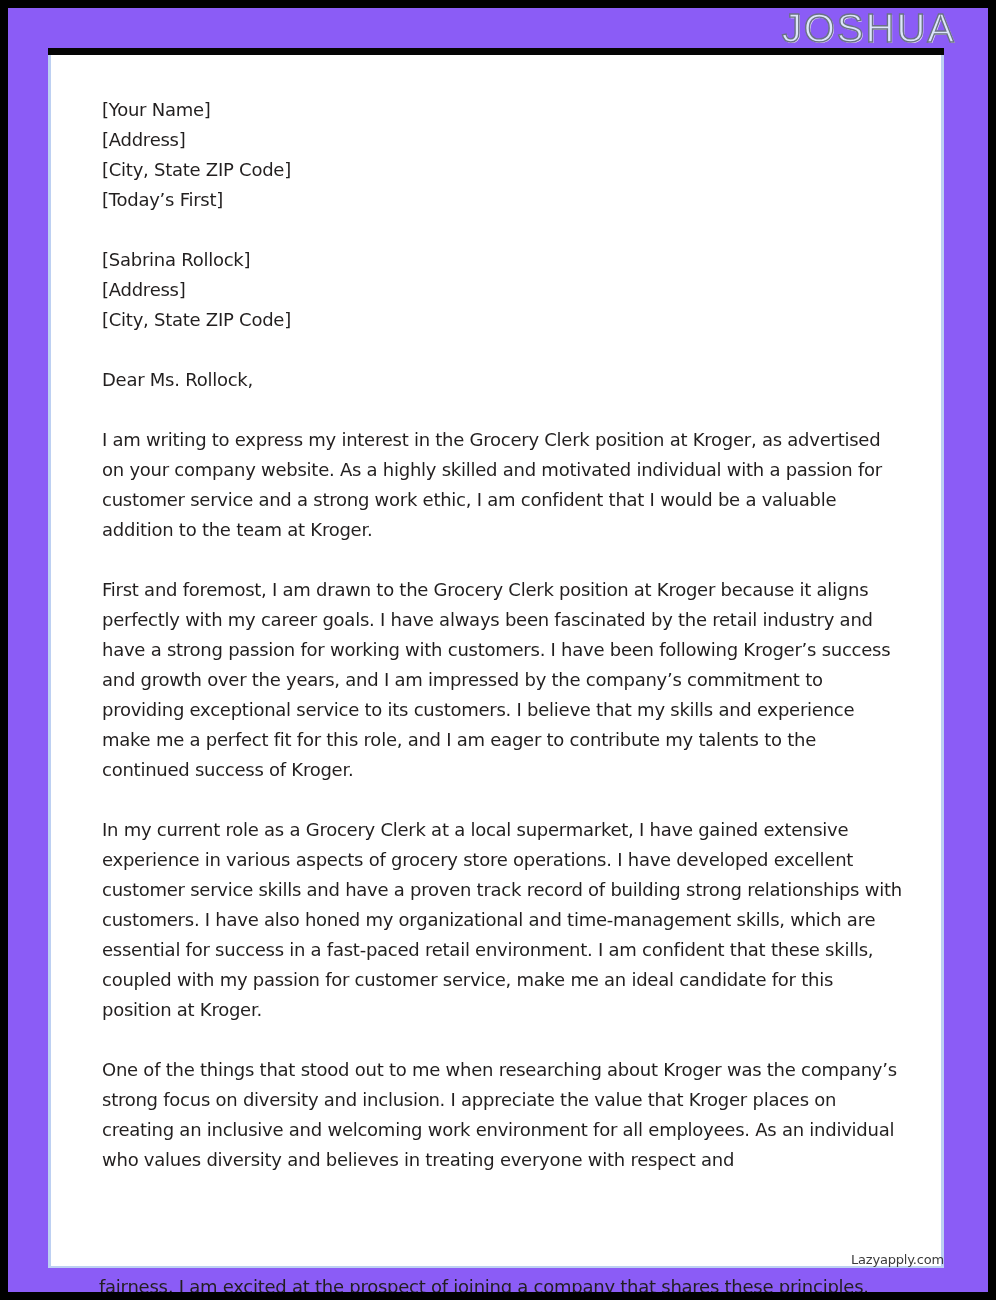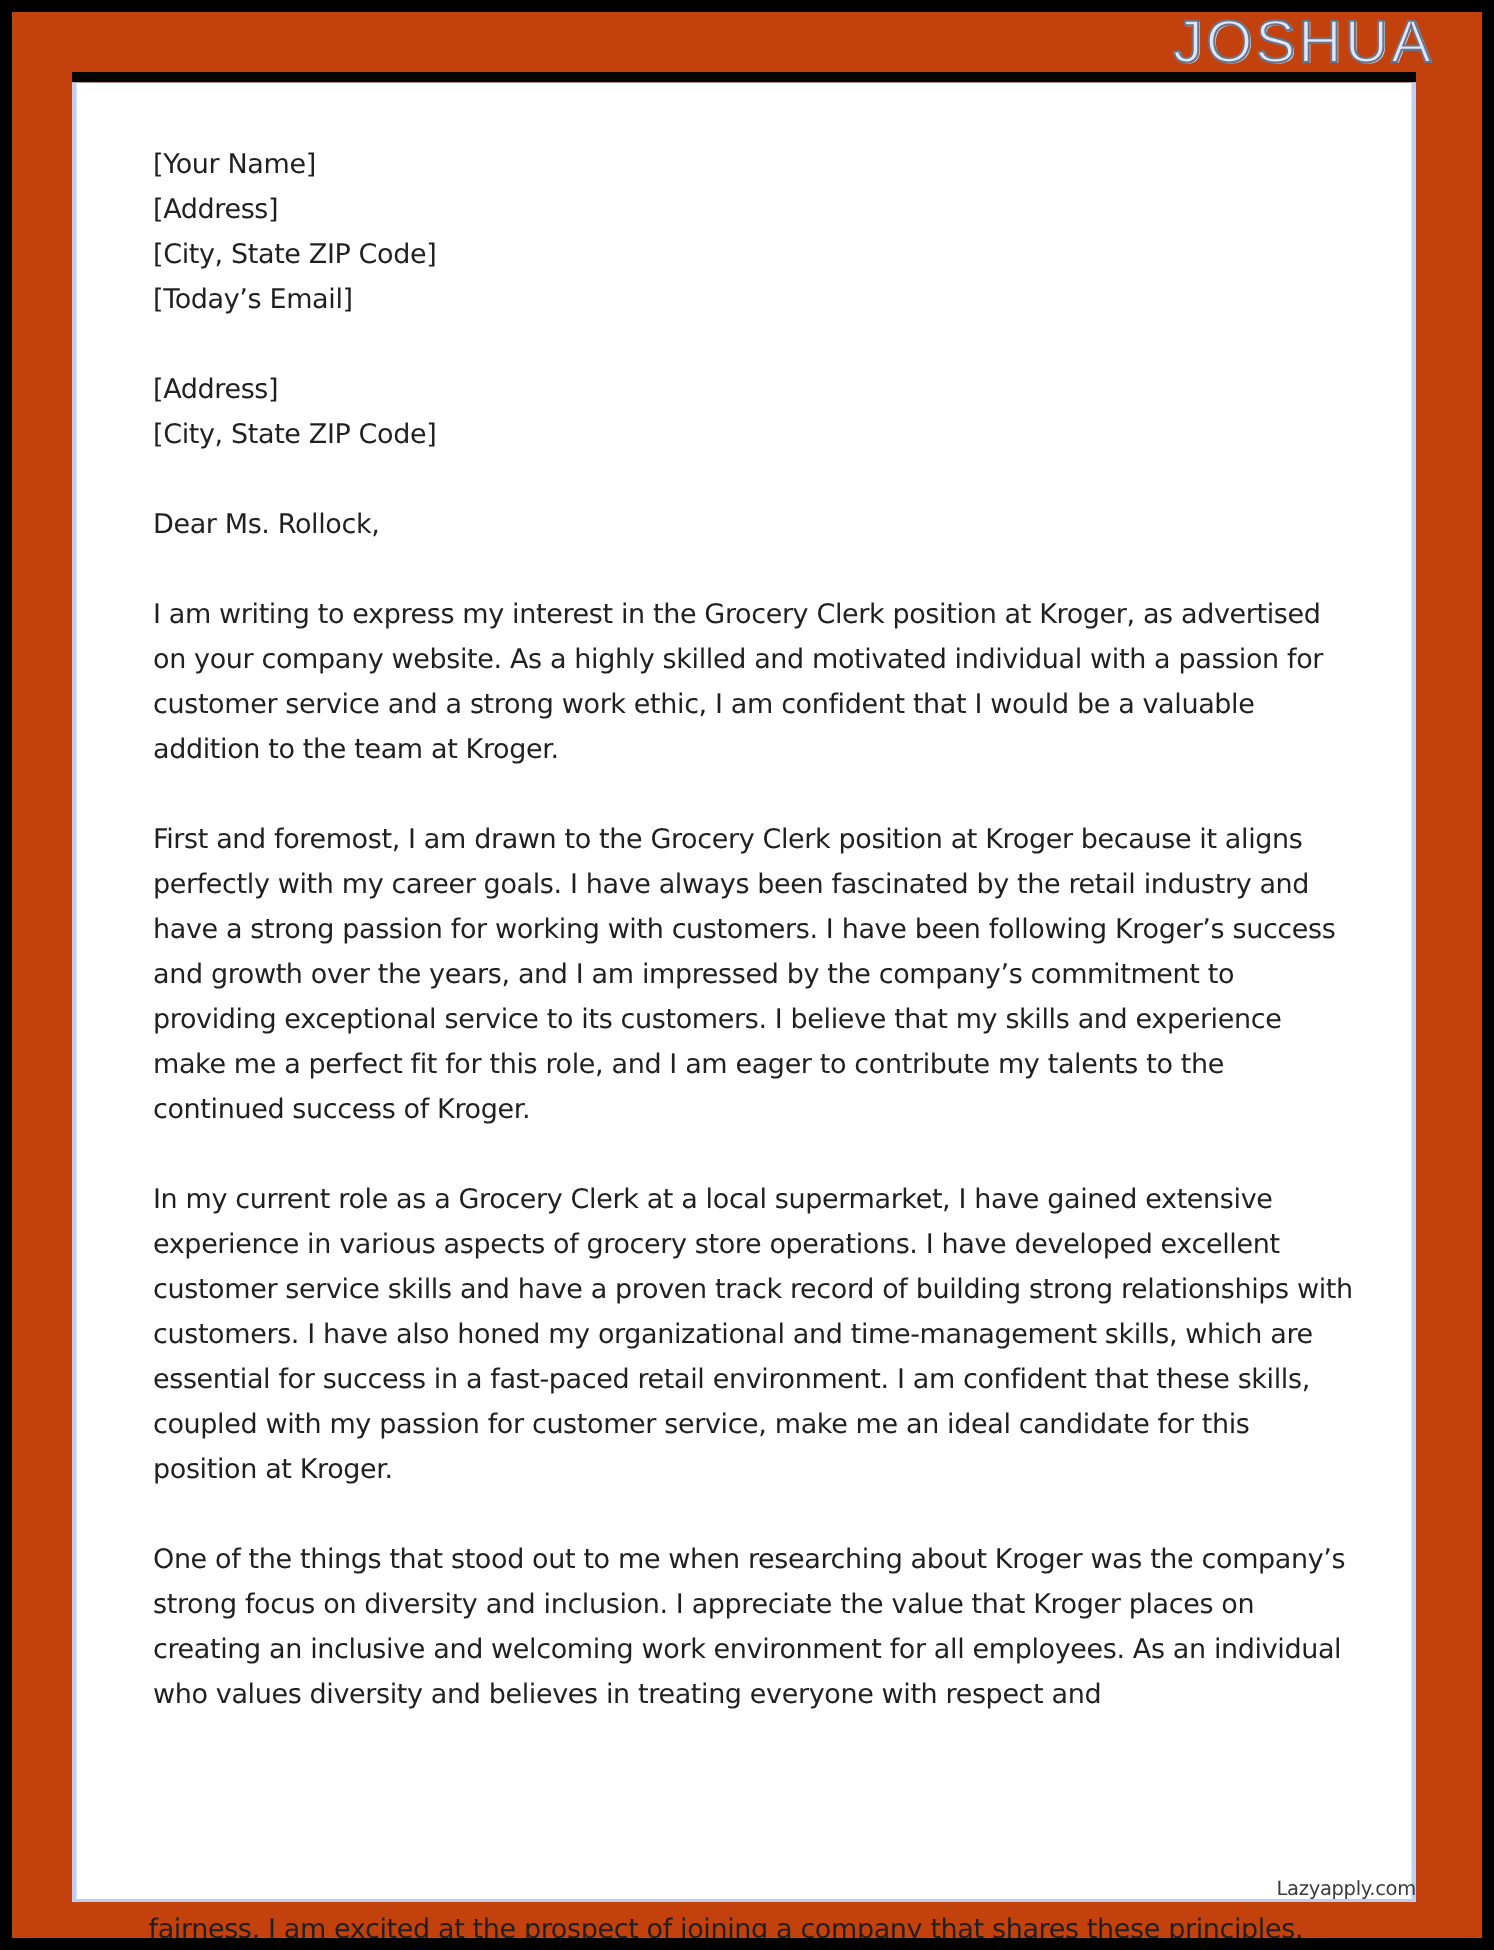--- a/index.html
+++ b/index.html
@@ -23,21 +23,21 @@
     background: #000000;
   }
 
   
   .backdrop {
     position: absolute;
     left: 8px;
     top: 8px;
     width: 980px;
     height: 1284px;
-    background: #c2410c;
+    background: #8b5cf6;
     overflow: hidden;
   }
 
   
   .brand-band {
     position: absolute;
     left: 0;
     top: 0;
     width: 980px;
     height: 40px;
@@ -142,24 +142,25 @@
 
     <div class="top-rule"></div>
 
     <div class="sheet">
       <div class="sheet-inner">
 
         <div class="block letter-text">
           <span class="line">[Your Name]</span>
           <span class="line">[Address]</span>
           <span class="line">[City, State ZIP Code]</span>
-          <span class="line">[Today’s Email]</span>
+          <span class="line">[Today’s First]</span>
         </div>
 
         <div class="block letter-text">
+          <span class="line">[Sabrina Rollock]</span>
           <span class="line">[Address]</span>
           <span class="line">[City, State ZIP Code]</span>
         </div>
 
         <p class="para letter-text">Dear Ms. Rollock,</p>
 
         <p class="para letter-text">I am writing to express my interest in the Grocery Clerk position at Kroger, as advertised on your company website. As a highly skilled and motivated individual with a passion for customer service and a strong work ethic, I am confident that I would be a valuable addition to the team at Kroger.</p>
         <p class="para letter-text">First and foremost, I am drawn to the Grocery Clerk position at Kroger because it aligns perfectly with my career goals. I have always been fascinated by the retail industry and have a strong passion for working with customers. I have been following Kroger’s success and growth over the years, and I am impressed by the company’s commitment to providing exceptional service to its customers. I believe that my skills and experience make me a perfect fit for this role, and I am eager to contribute my talents to the continued success of Kroger.</p>
         <p class="para letter-text">In my current role as a Grocery Clerk at a local supermarket, I have gained extensive experience in various aspects of grocery store operations. I have developed excellent customer service skills and have a proven track record of building strong relationships with customers. I have also honed my organizational and time-management skills, which are essential for success in a fast-paced retail environment. I am confident that these skills, coupled with my passion for customer service, make me an ideal candidate for this position at Kroger.</p>
         <p class="para letter-text">One of the things that stood out to me when researching about Kroger was the company’s strong focus on diversity and inclusion. I appreciate the value that Kroger places on creating an inclusive and welcoming work environment for all employees. As an individual who values diversity and believes in treating everyone with respect and</p>

